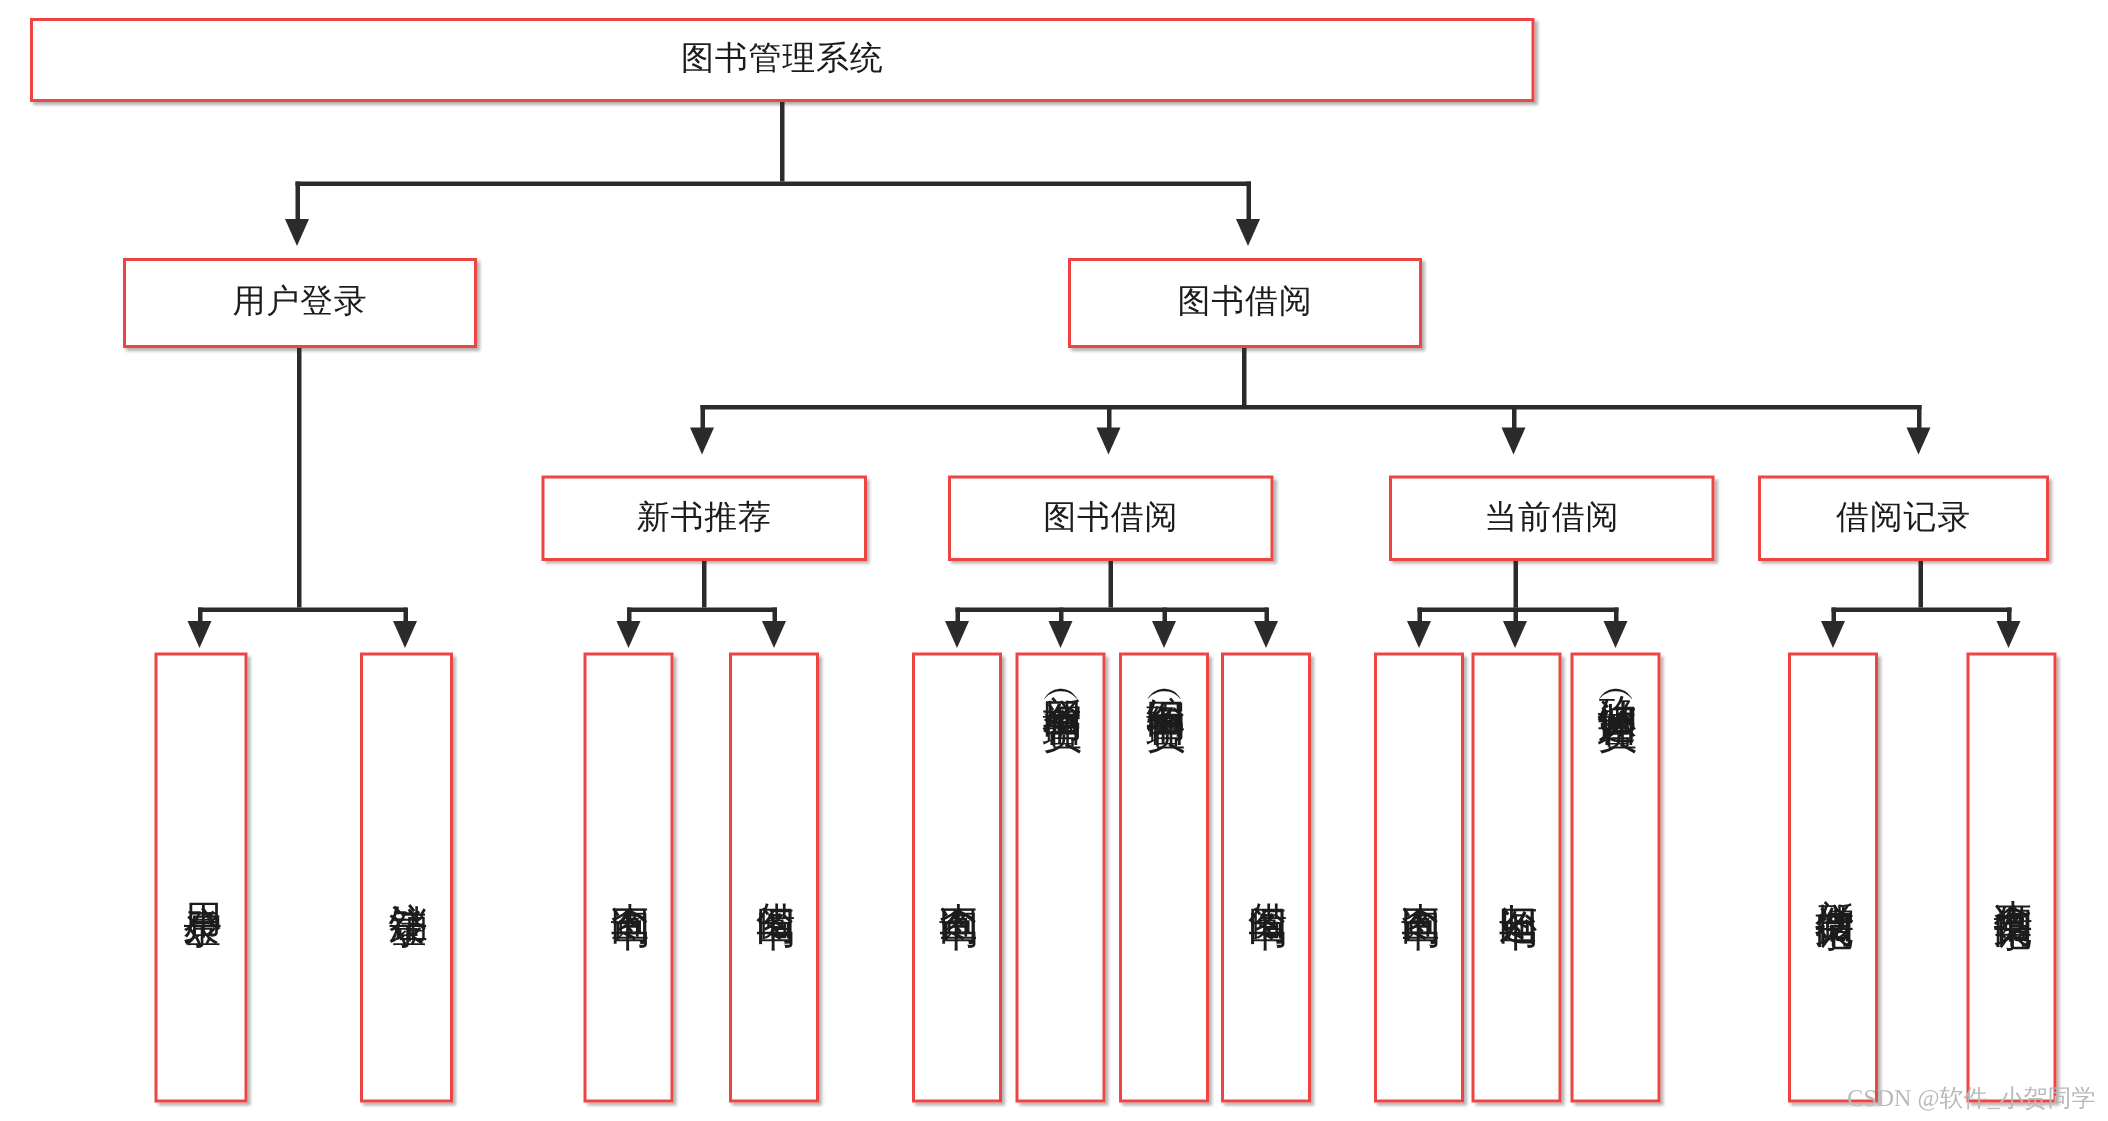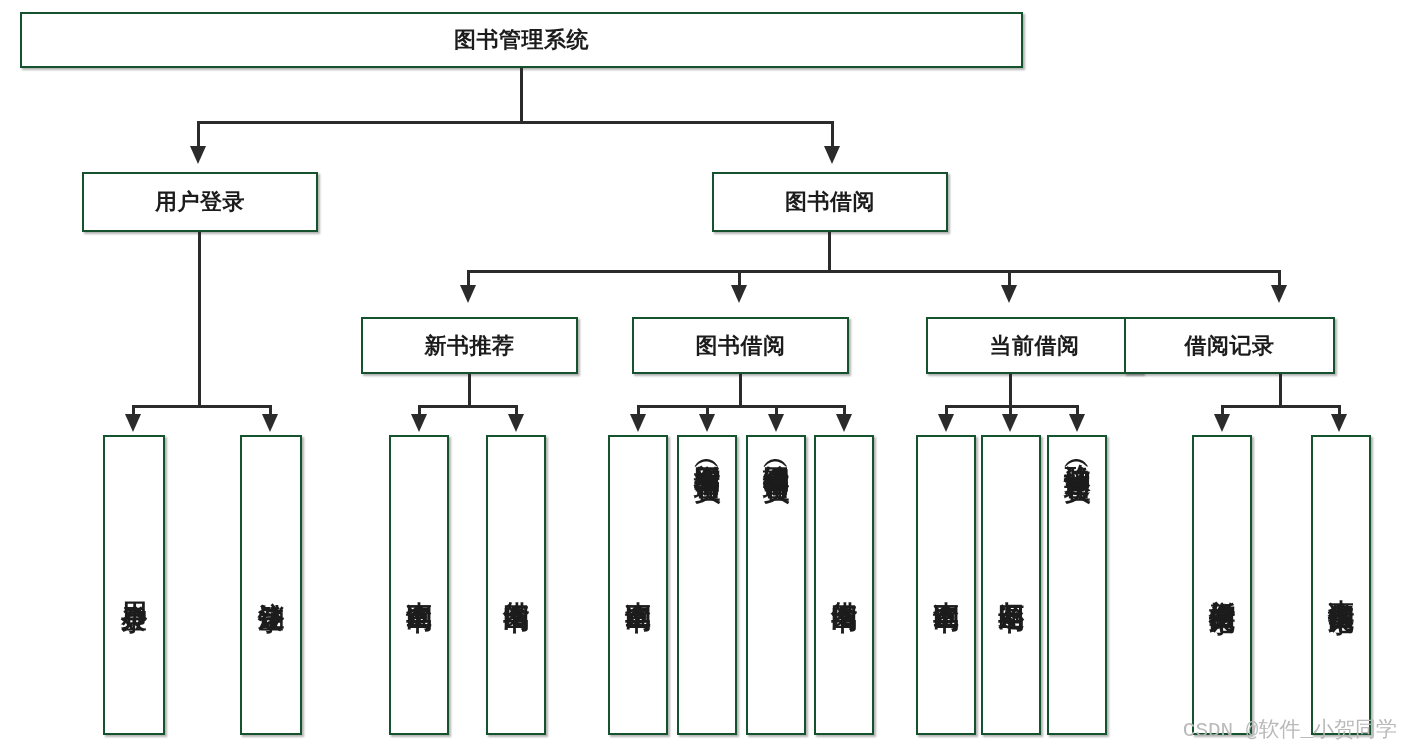--- a/index.html
+++ b/index.html
@@ -15,27 +15,26 @@
     position: relative;
     width: 1405px;
     height: 747px;
     background: #ffffff;
     overflow: hidden;
   }
   .node {
     position: absolute;
     box-sizing: border-box;
     background: #ffffff;
-    border: 2px solid #14532d;
+    border: 2px solid #ef4444;
     box-shadow: 2px 2px 2px rgba(0,0,0,0.30);
     display: flex;
     align-items: center;
     justify-content: center;
     color: #1c1c1c;
-    font-weight: bold;
   }
   .node .label {
     text-align: center;
     line-height: 1.18;
     letter-spacing: 0.5px;
   }
   
   .node.h .label {
     font-size: 22px;
     white-space: nowrap;
@@ -69,23 +68,23 @@
     width: 0;
     height: 0;
     border-left: 8px solid transparent;
     border-right: 8px solid transparent;
     border-top: 18px solid #2b2b2b;
   }
   #watermark {
     position: absolute;
     right: 8px;
     bottom: 4px;
-    font-size: 21px;
+    font-size: 16px;
     color: #b9b9b9;
-    font-family: Liberation Mono, monospace;
+    font-family: Liberation Serif, serif;
     white-space: nowrap;
     pointer-events: none;
   }
 </style>
 </head>
 <body>
 
 <div id="canvas">
 
   <div class="node h" style="left:20px; top:12px; width:1003px; height:56px;">
@@ -134,21 +133,21 @@
 
   <div class="node h" style="left:361px; top:317px; width:217px; height:57px;">
     <span class="label">新书推荐</span>
   </div>
   <div class="node h" style="left:632px; top:317px; width:217px; height:57px;">
     <span class="label">图书借阅</span>
   </div>
   <div class="node h" style="left:902px; top:317px; width:217px; height:57px;margin-left:24px;">
     <span class="label">当前借阅</span>
   </div>
-  <div class="node h" style="left:1124px; top:317px; width:211px; height:57px;">
+  <div class="node h" style="left:1172px; top:317px; width:194px; height:57px;">
     <span class="label">借阅记录</span>
   </div>
 
   <div class="seg vline" style="left:468px; top:374px; height:31px;"></div>
   <div class="seg hline" style="left:418px; top:405px; width:100px;"></div>
   <div class="seg vline" style="left:418px; top:405px; height:10px;"></div>
   <div class="arrow" style="left:411px; top:414px;"></div>
   <div class="seg vline" style="left:515px; top:405px; height:10px;"></div>
   <div class="arrow" style="left:508px; top:414px;"></div>
 

